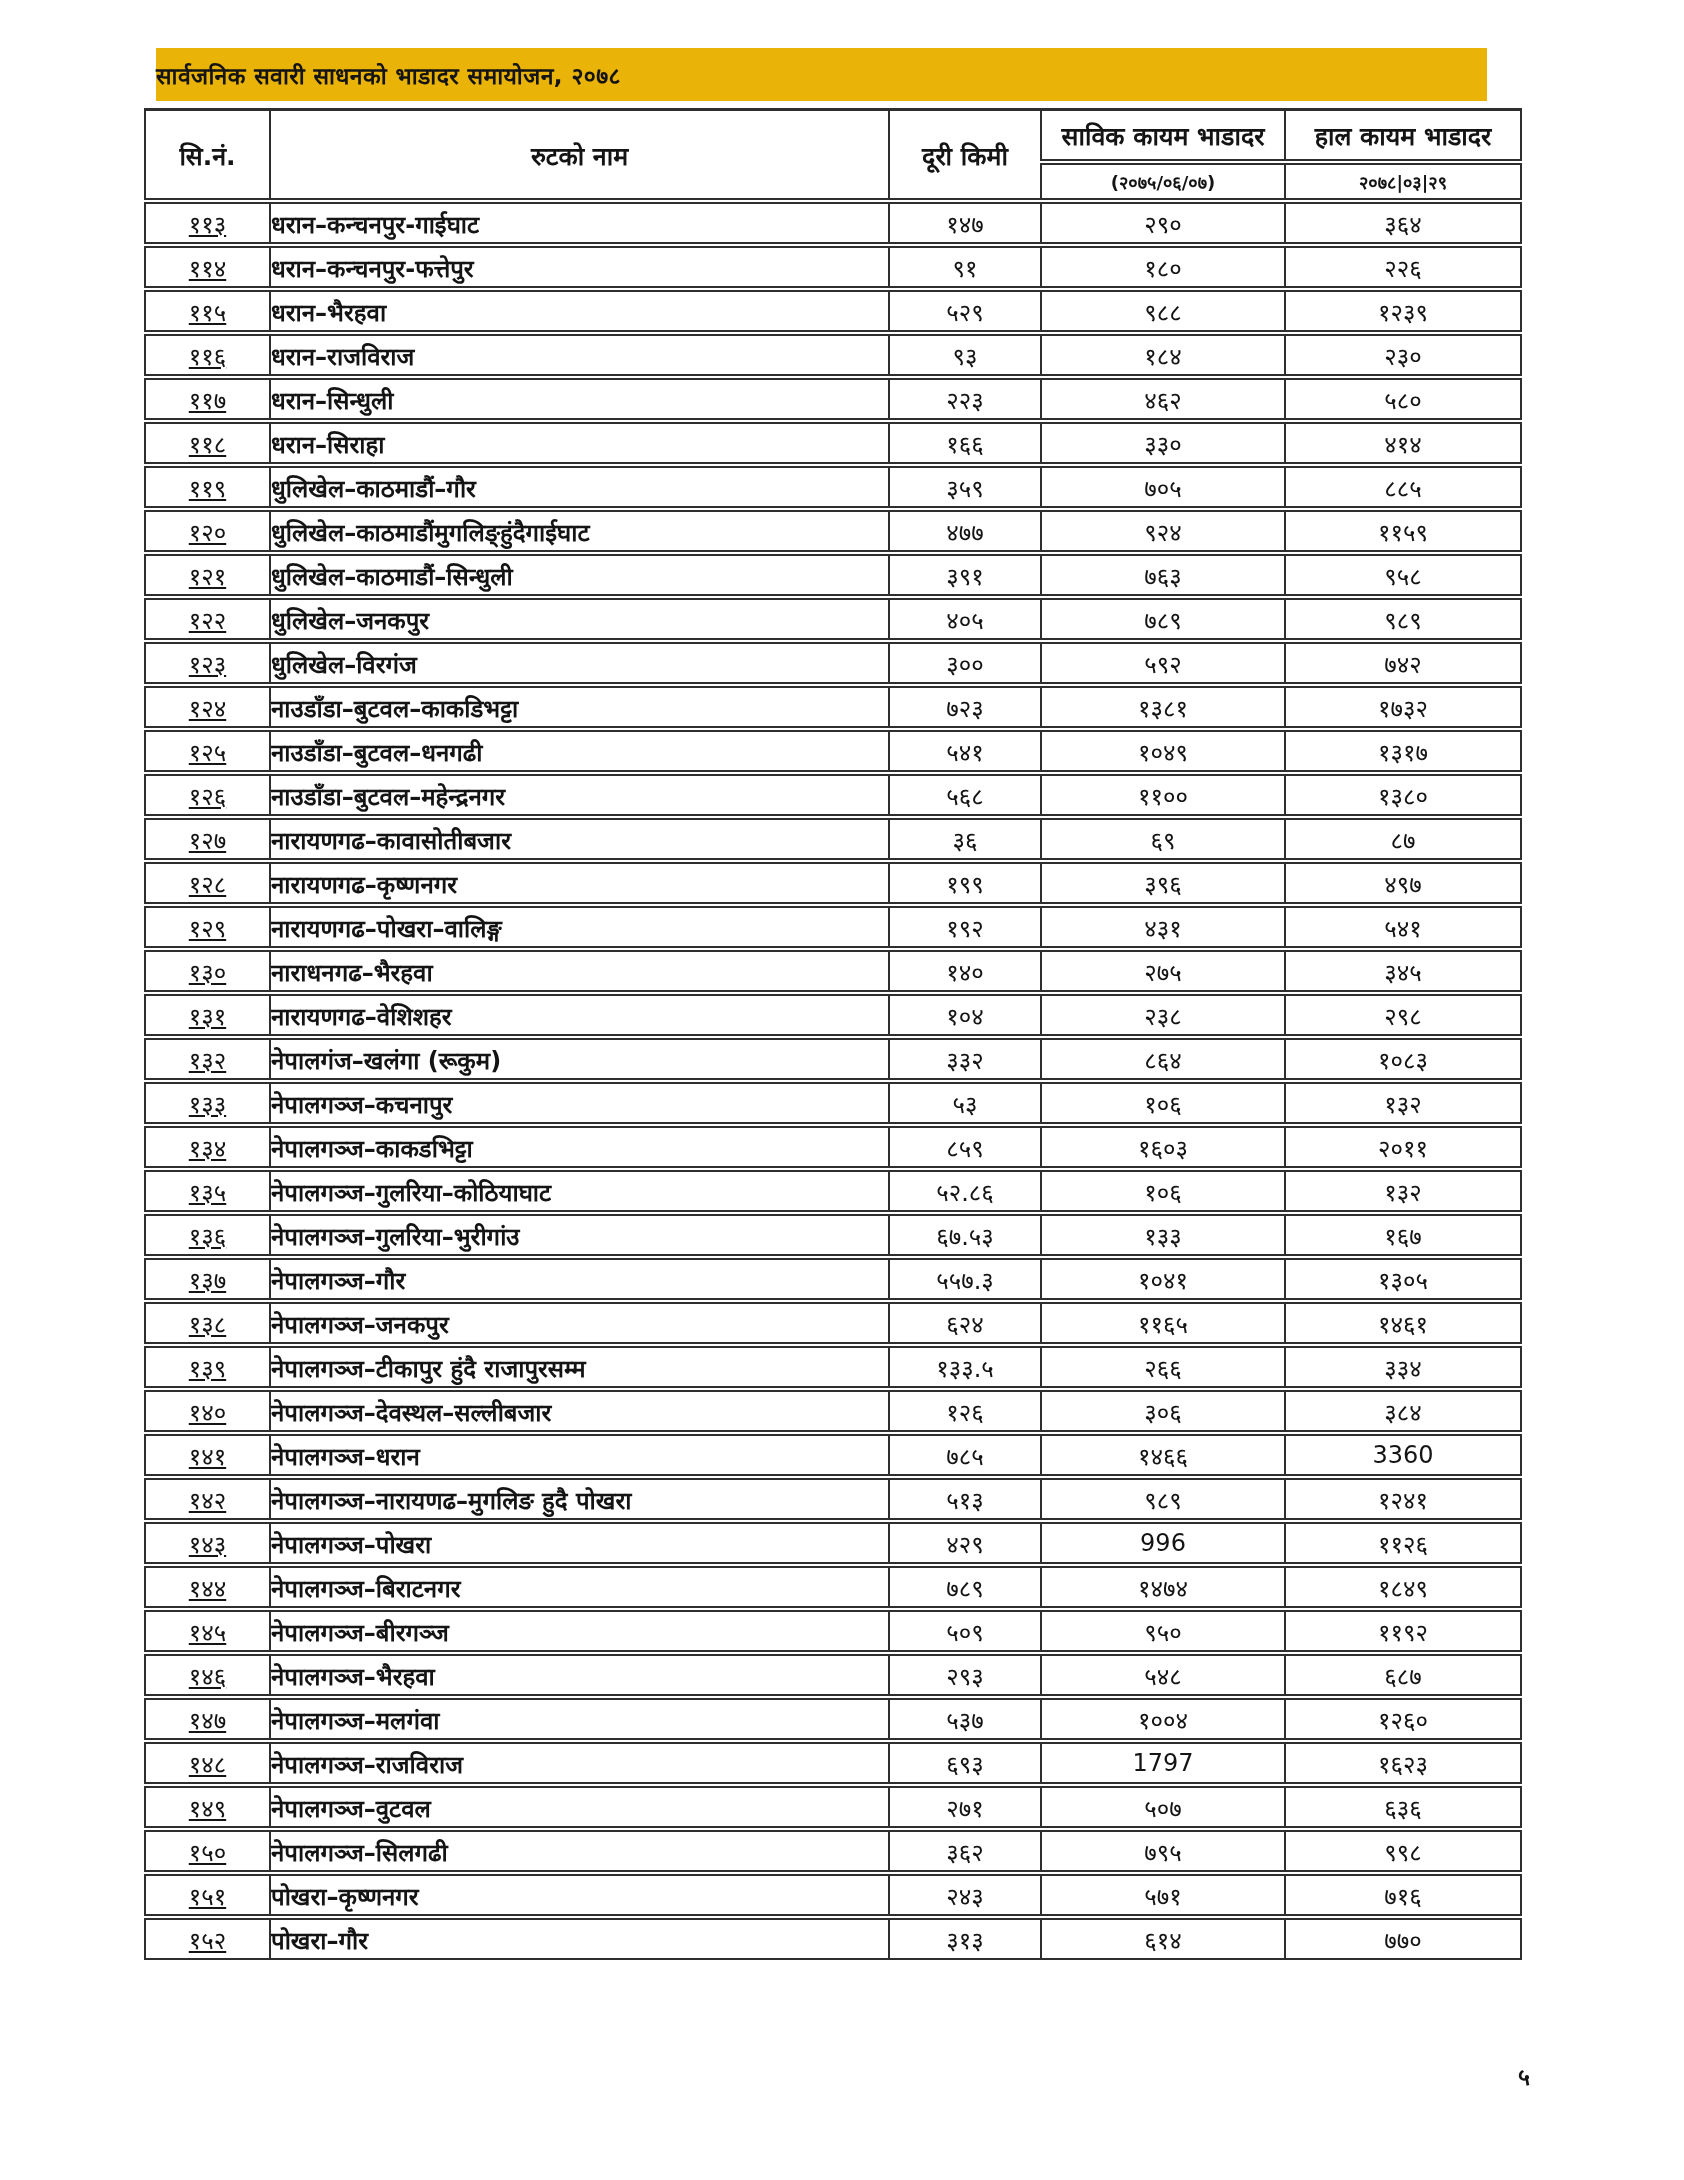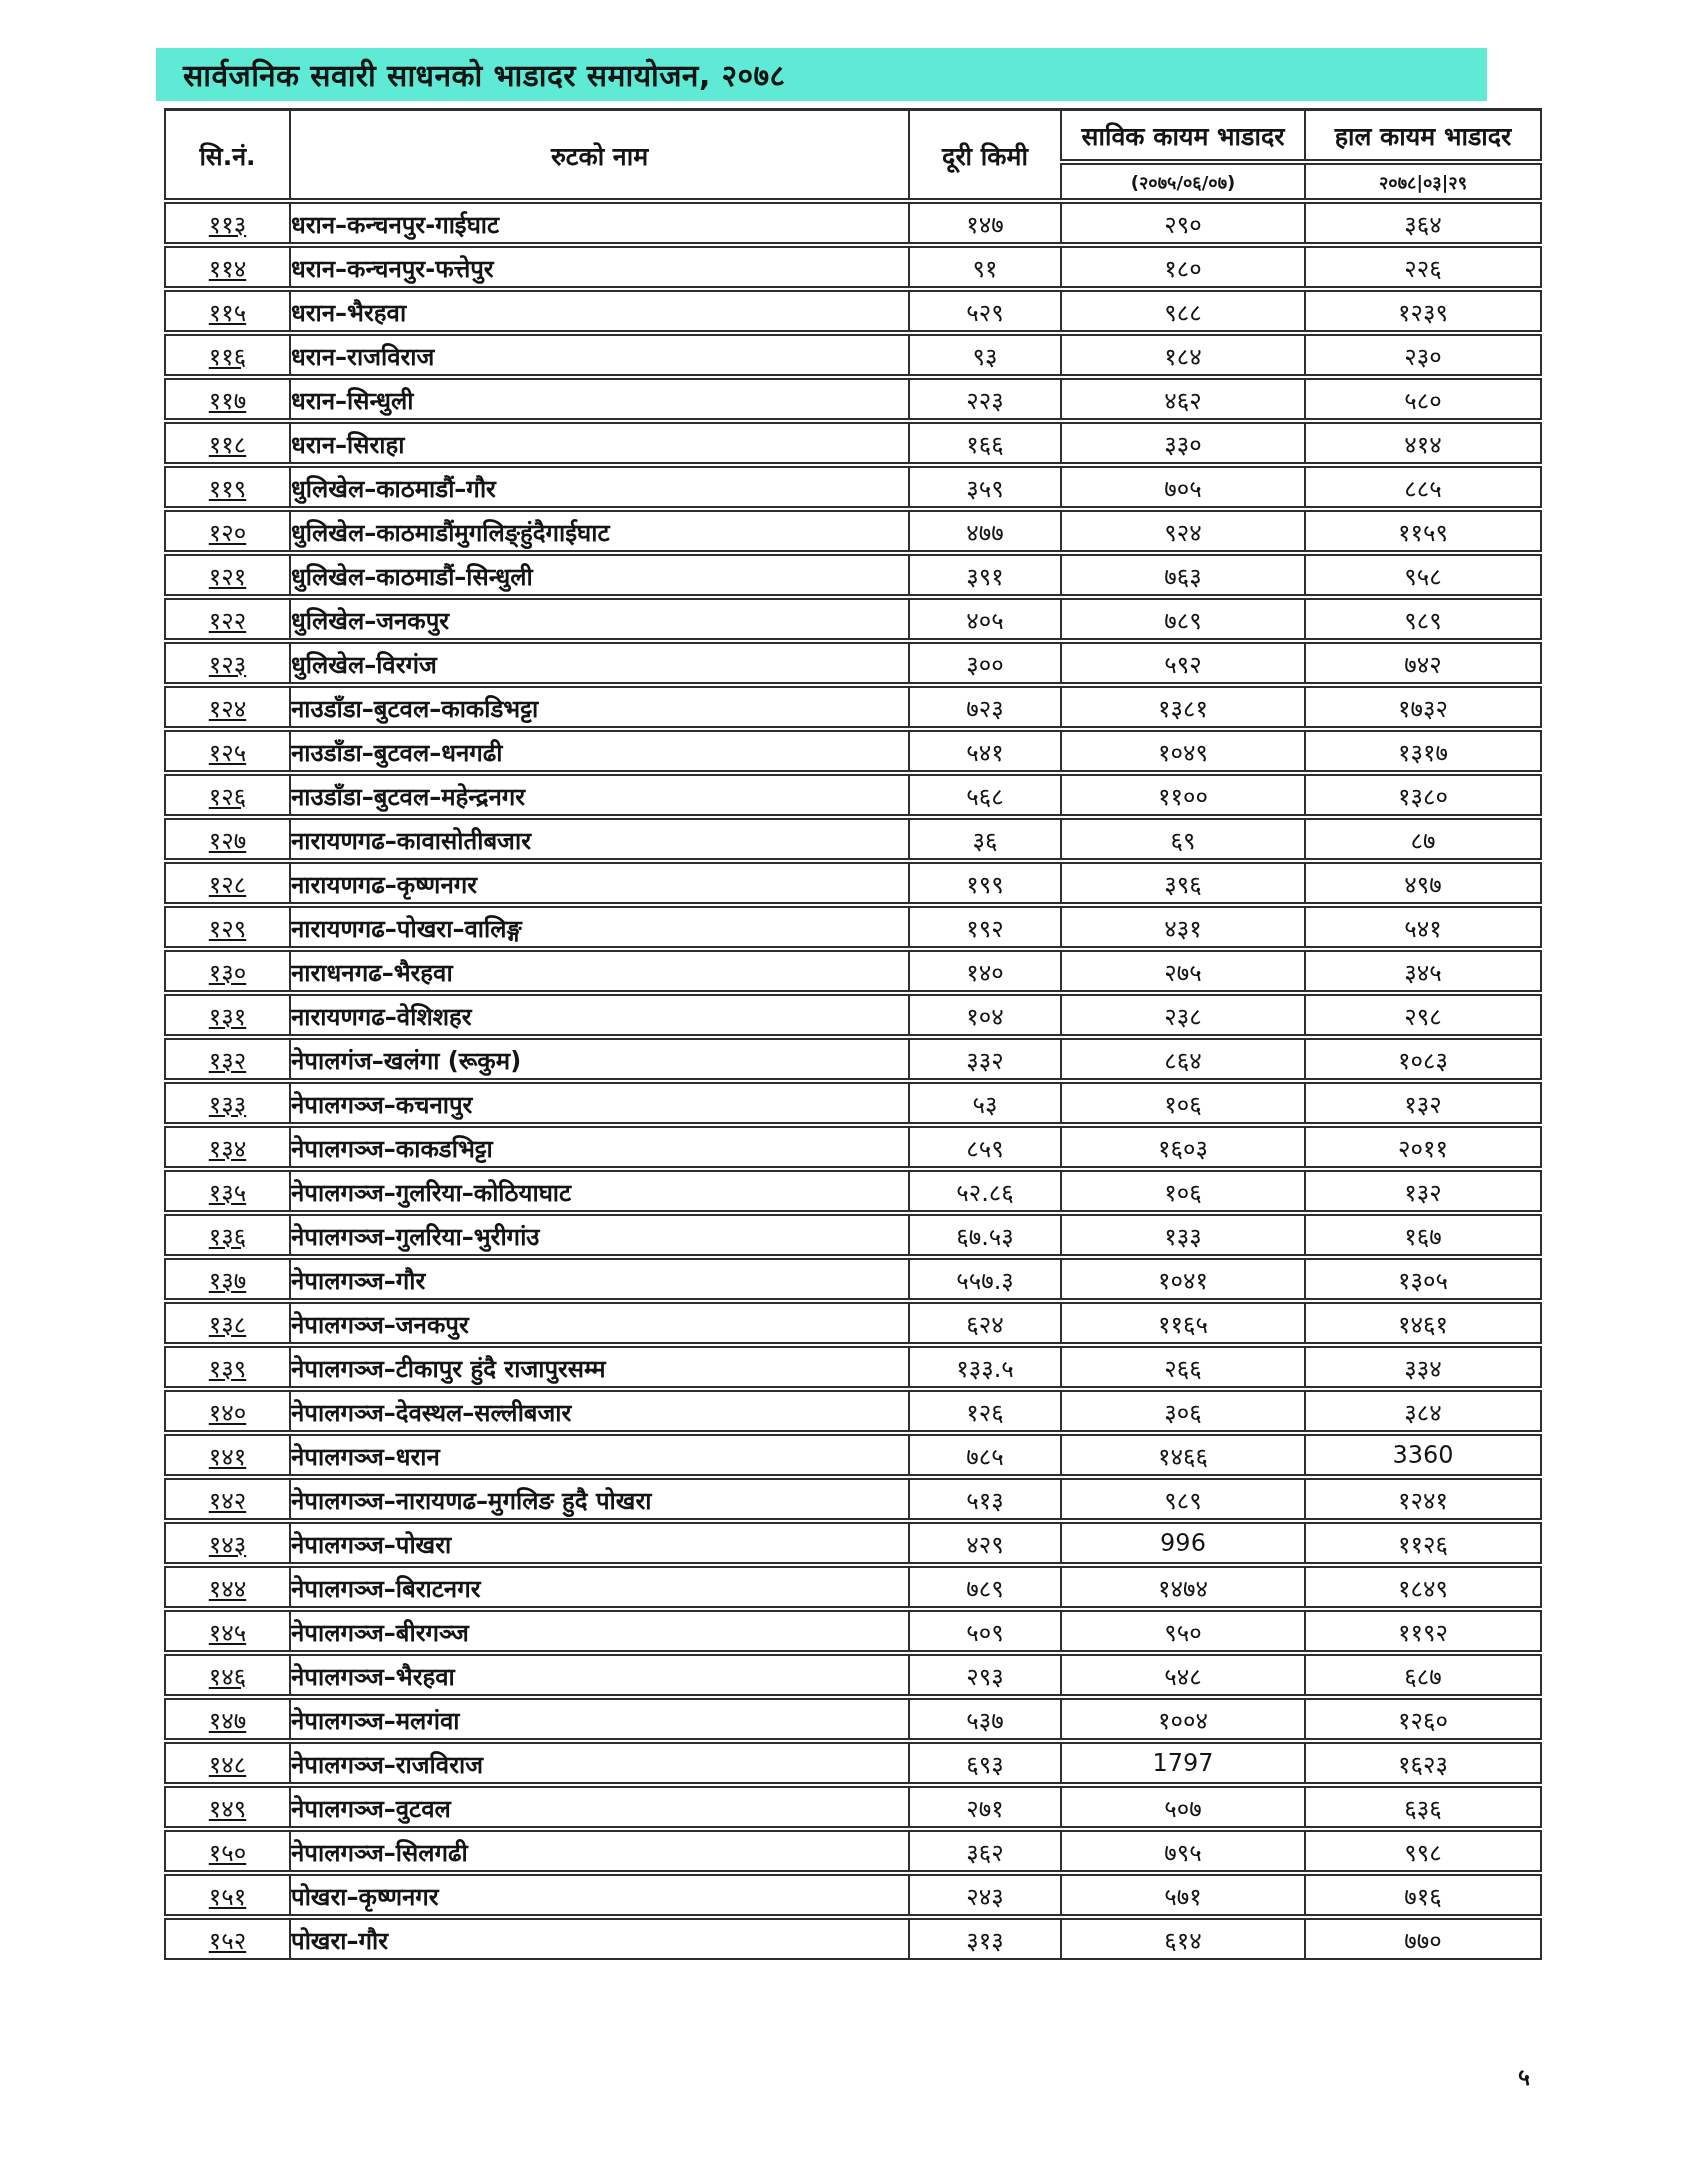--- a/index.html
+++ b/index.html
@@ -11,32 +11,31 @@
     font-family: "DejaVu Sans", "Liberation Sans", sans-serif;
     color: #141414;
     overflow: hidden;
   }
   .title-strip {
     position: absolute;
     left: 156px;
     top: 48px;
     width: 1331px;
     height: 53px;
-    background: #5eead4;
+    background: #eab308;
     display: flex;
     align-items: center;
     box-sizing: border-box;
-    padding-left: 27px;
-    font-size: 30px;
+    font-size: 23px;
     font-weight: bold;
     letter-spacing: 0.4px;
   }
   table.fare-table {
     position: absolute;
-    left: 164px;
+    left: 144px;
     top: 106px;
     width: 1377px;
     table-layout: fixed;
     border-collapse: separate;
     border-spacing: 0 2.6px;
   }
   col.c-sn    { width: 125px; }
   col.c-route { width: 619px; }
   col.c-dist  { width: 152px; }
   col.c-old   { width: 244px; }

